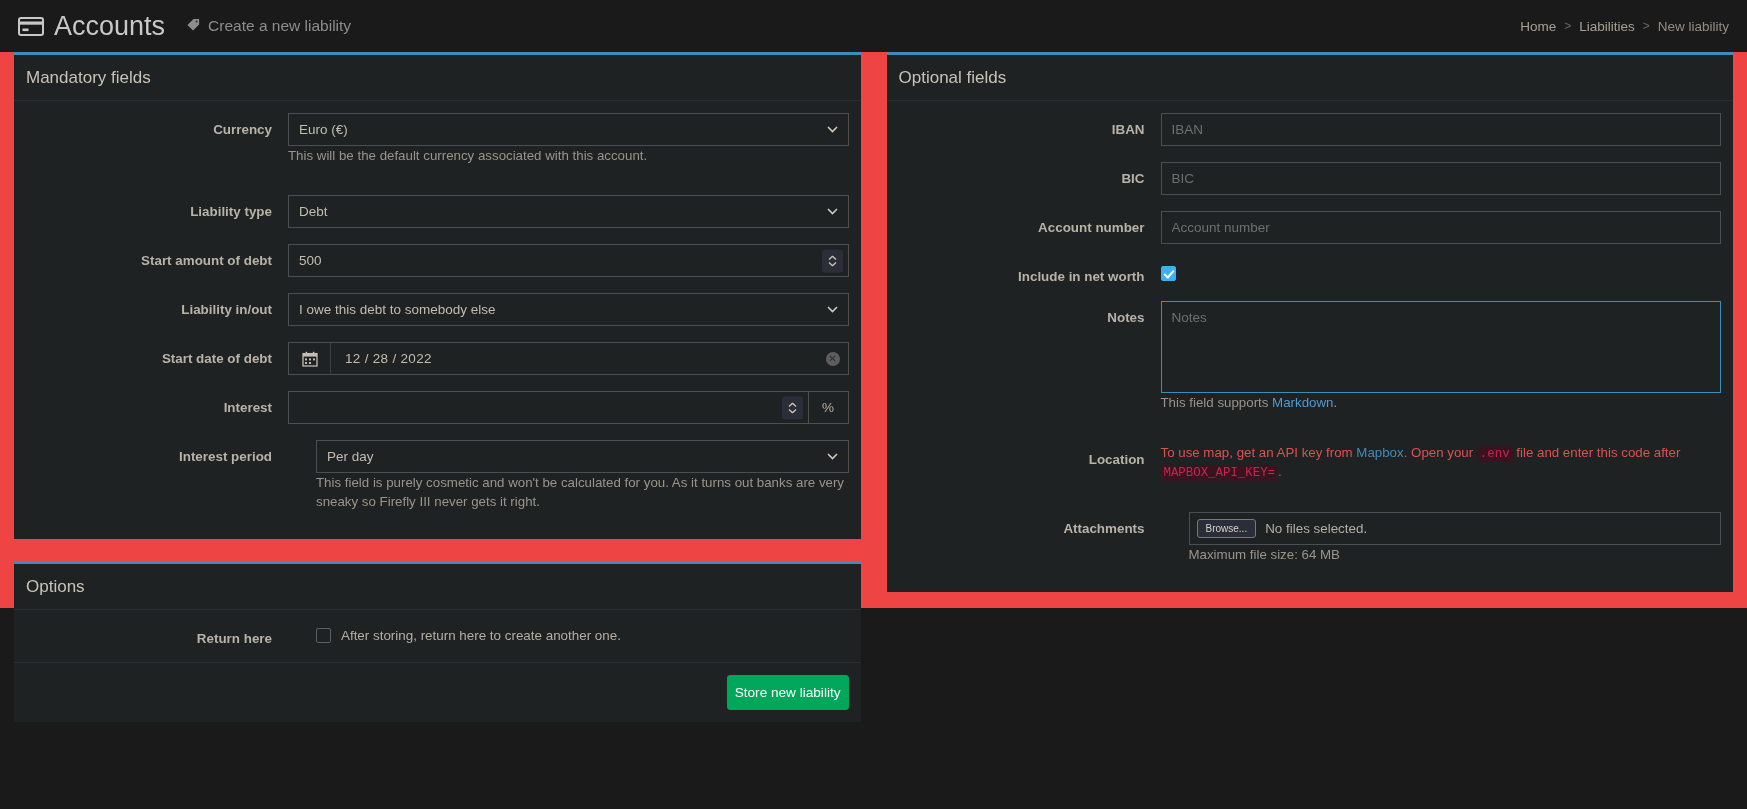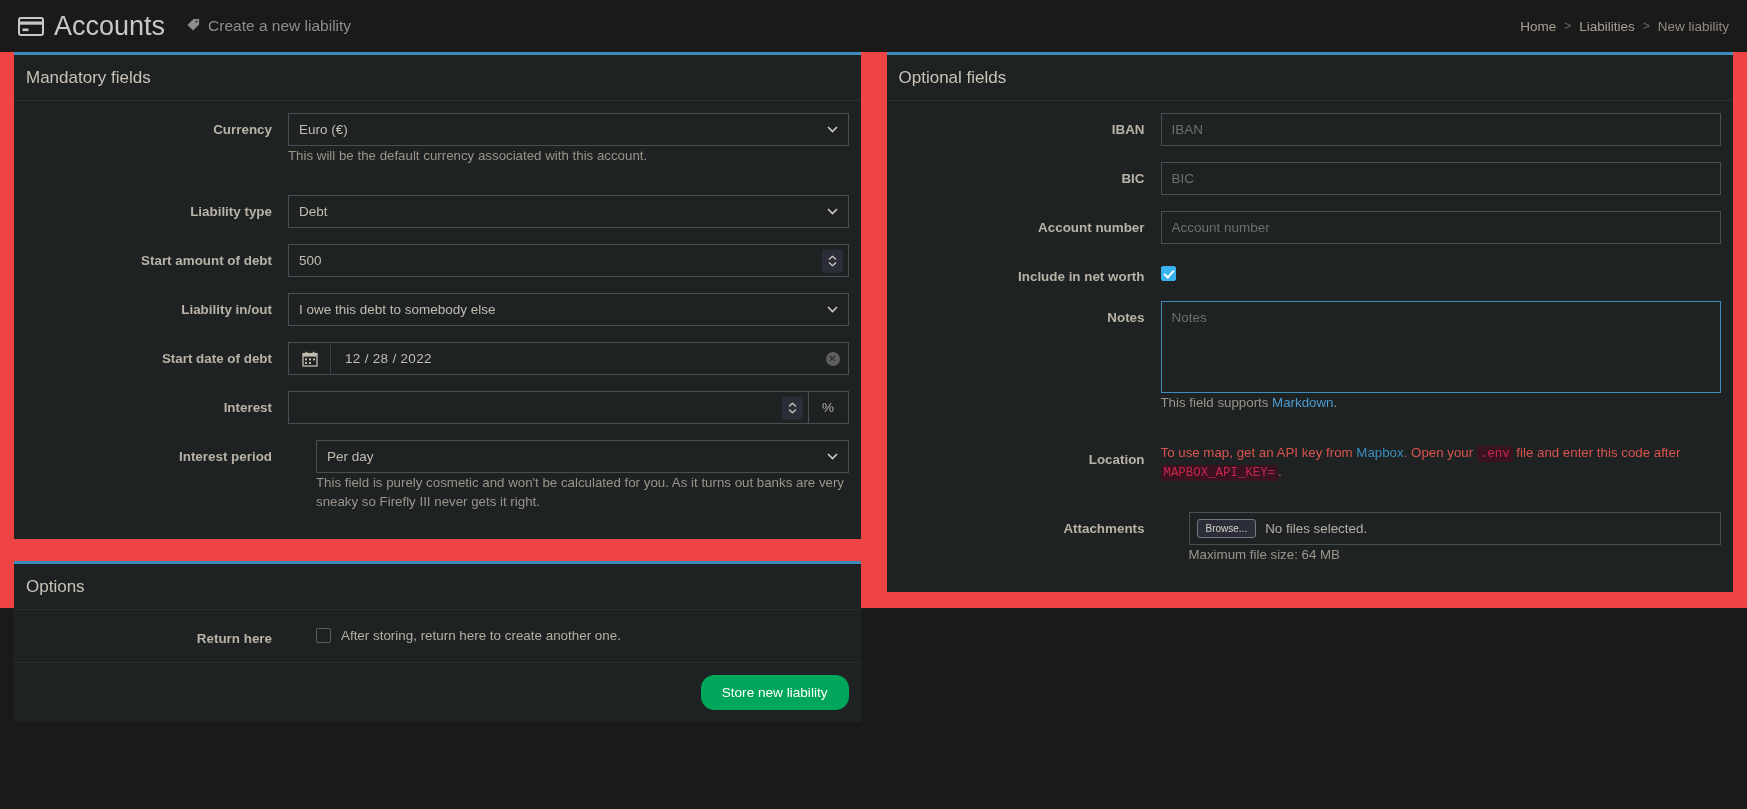--- a/index.html
+++ b/index.html
@@ -308,22 +308,22 @@
     line-height: 1.3;
   }
   .file-status { font-size: 13.4px; color: #b5aea3; }
 
   
   .btn-success {
     background: #00a65a;
     border: 1px solid #00a65a;
     color: #fff;
     font-size: 13.6px;
-    padding: 9px 20px;
-    border-radius: 13px;
+    padding: 9px 7px;
+    border-radius: 3px;
     cursor: pointer;
     font-family: "Liberation Sans", sans-serif;
   }
 </style>
 </head>
 <body>
 
 <div class="page">
 
   <div class="content-header">

